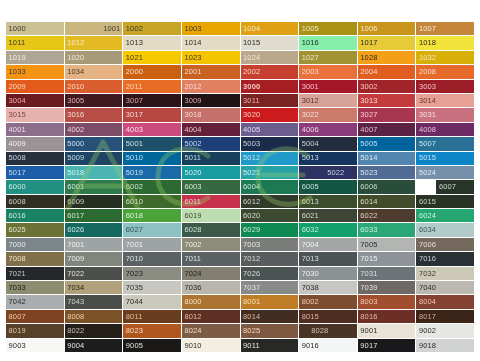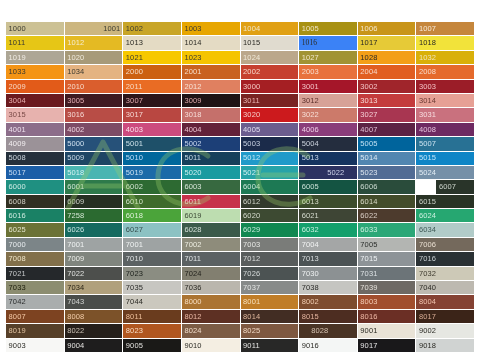--- a/index.html
+++ b/index.html
@@ -98,21 +98,21 @@
       </div>
       <div class="swatch" style="background: rgb(228, 219, 196);">
         <span class="swatch-label" style="color: rgb(43, 42, 36);">1013</span>
       </div>
       <div class="swatch" style="background: rgb(228, 219, 196);">
         <span class="swatch-label" style="color: rgb(43, 42, 36);">1014</span>
       </div>
       <div class="swatch" style="background: rgb(224, 219, 207);">
         <span class="swatch-label" style="color: rgb(43, 42, 36);">1015</span>
       </div>
-      <div class="swatch" style="background: #3b82f6; font-family: Liberation Serif, serif;">
+      <div class="swatch" style="background: #86efac;">
         <span class="swatch-label" style="color: rgb(43, 42, 36);">1016</span>
       </div>
       <div class="swatch" style="background: rgb(230, 202, 55);">
         <span class="swatch-label" style="color: rgb(43, 42, 36);">1017</span>
       </div>
       <div class="swatch" style="background: rgb(242, 227, 58);">
         <span class="swatch-label" style="color: rgb(43, 42, 36);">1018</span>
       </div>
       <div class="swatch" style="background: rgb(173, 166, 149);">
         <span class="swatch-label" style="color: rgb(240, 236, 228);">1019</span>
@@ -168,21 +168,21 @@
       <div class="swatch" style="background: rgb(218, 94, 45);">
         <span class="swatch-label" style="color: rgb(247, 218, 201);">2010</span>
       </div>
       <div class="swatch" style="background: rgb(233, 108, 36);">
         <span class="swatch-label" style="color: rgb(247, 217, 194);">2011</span>
       </div>
       <div class="swatch" style="background: rgb(224, 128, 96);">
         <span class="swatch-label" style="color: rgb(247, 226, 214);">2012</span>
       </div>
       <div class="swatch" style="background: rgb(165, 31, 35);">
-        <span class="swatch-label" style="color: rgb(244, 200, 194);">3000</span>
+        <span class="swatch-label" style="color: rgb(244, 200, 194); font-weight: bold;">3000</span>
       </div>
       <div class="swatch" style="background: rgb(165, 22, 41);">
         <span class="swatch-label" style="color: rgb(244, 194, 198);">3001</span>
       </div>
       <div class="swatch" style="background: rgb(160, 37, 43);">
         <span class="swatch-label" style="color: rgb(243, 195, 197);">3002</span>
       </div>
       <div class="swatch" style="background: rgb(155, 29, 40);">
         <span class="swatch-label" style="color: rgb(243, 192, 195);">3003</span>
       </div>
@@ -375,21 +375,21 @@
       <div class="swatch" style="background: rgb(67, 76, 42);">
         <span class="swatch-label" style="color: rgb(219, 220, 201);">6014</span>
       </div>
       <div class="swatch" style="background: rgb(41, 51, 37);">
         <span class="swatch-label" style="color: rgb(204, 210, 201);">6015</span>
       </div>
       <div class="swatch" style="background: rgb(26, 129, 101);">
         <span class="swatch-label" style="color: rgb(204, 234, 223);">6016</span>
       </div>
       <div class="swatch" style="background: rgb(43, 106, 48);">
-        <span class="swatch-label" style="color: rgb(210, 230, 210);">7258</span>
+        <span class="swatch-label" style="color: rgb(210, 230, 210);">6017</span>
       </div>
       <div class="swatch" style="background: rgb(75, 164, 58);">
         <span class="swatch-label" style="color: rgb(223, 241, 217);">6018</span>
       </div>
       <div class="swatch" style="background: rgb(189, 221, 176);">
         <span class="swatch-label" style="color: rgb(60, 74, 54);">6019</span>
       </div>
       <div class="swatch" style="background: rgb(61, 74, 50);">
         <span class="swatch-label" style="color: rgb(214, 219, 206);">6020</span>
       </div>

